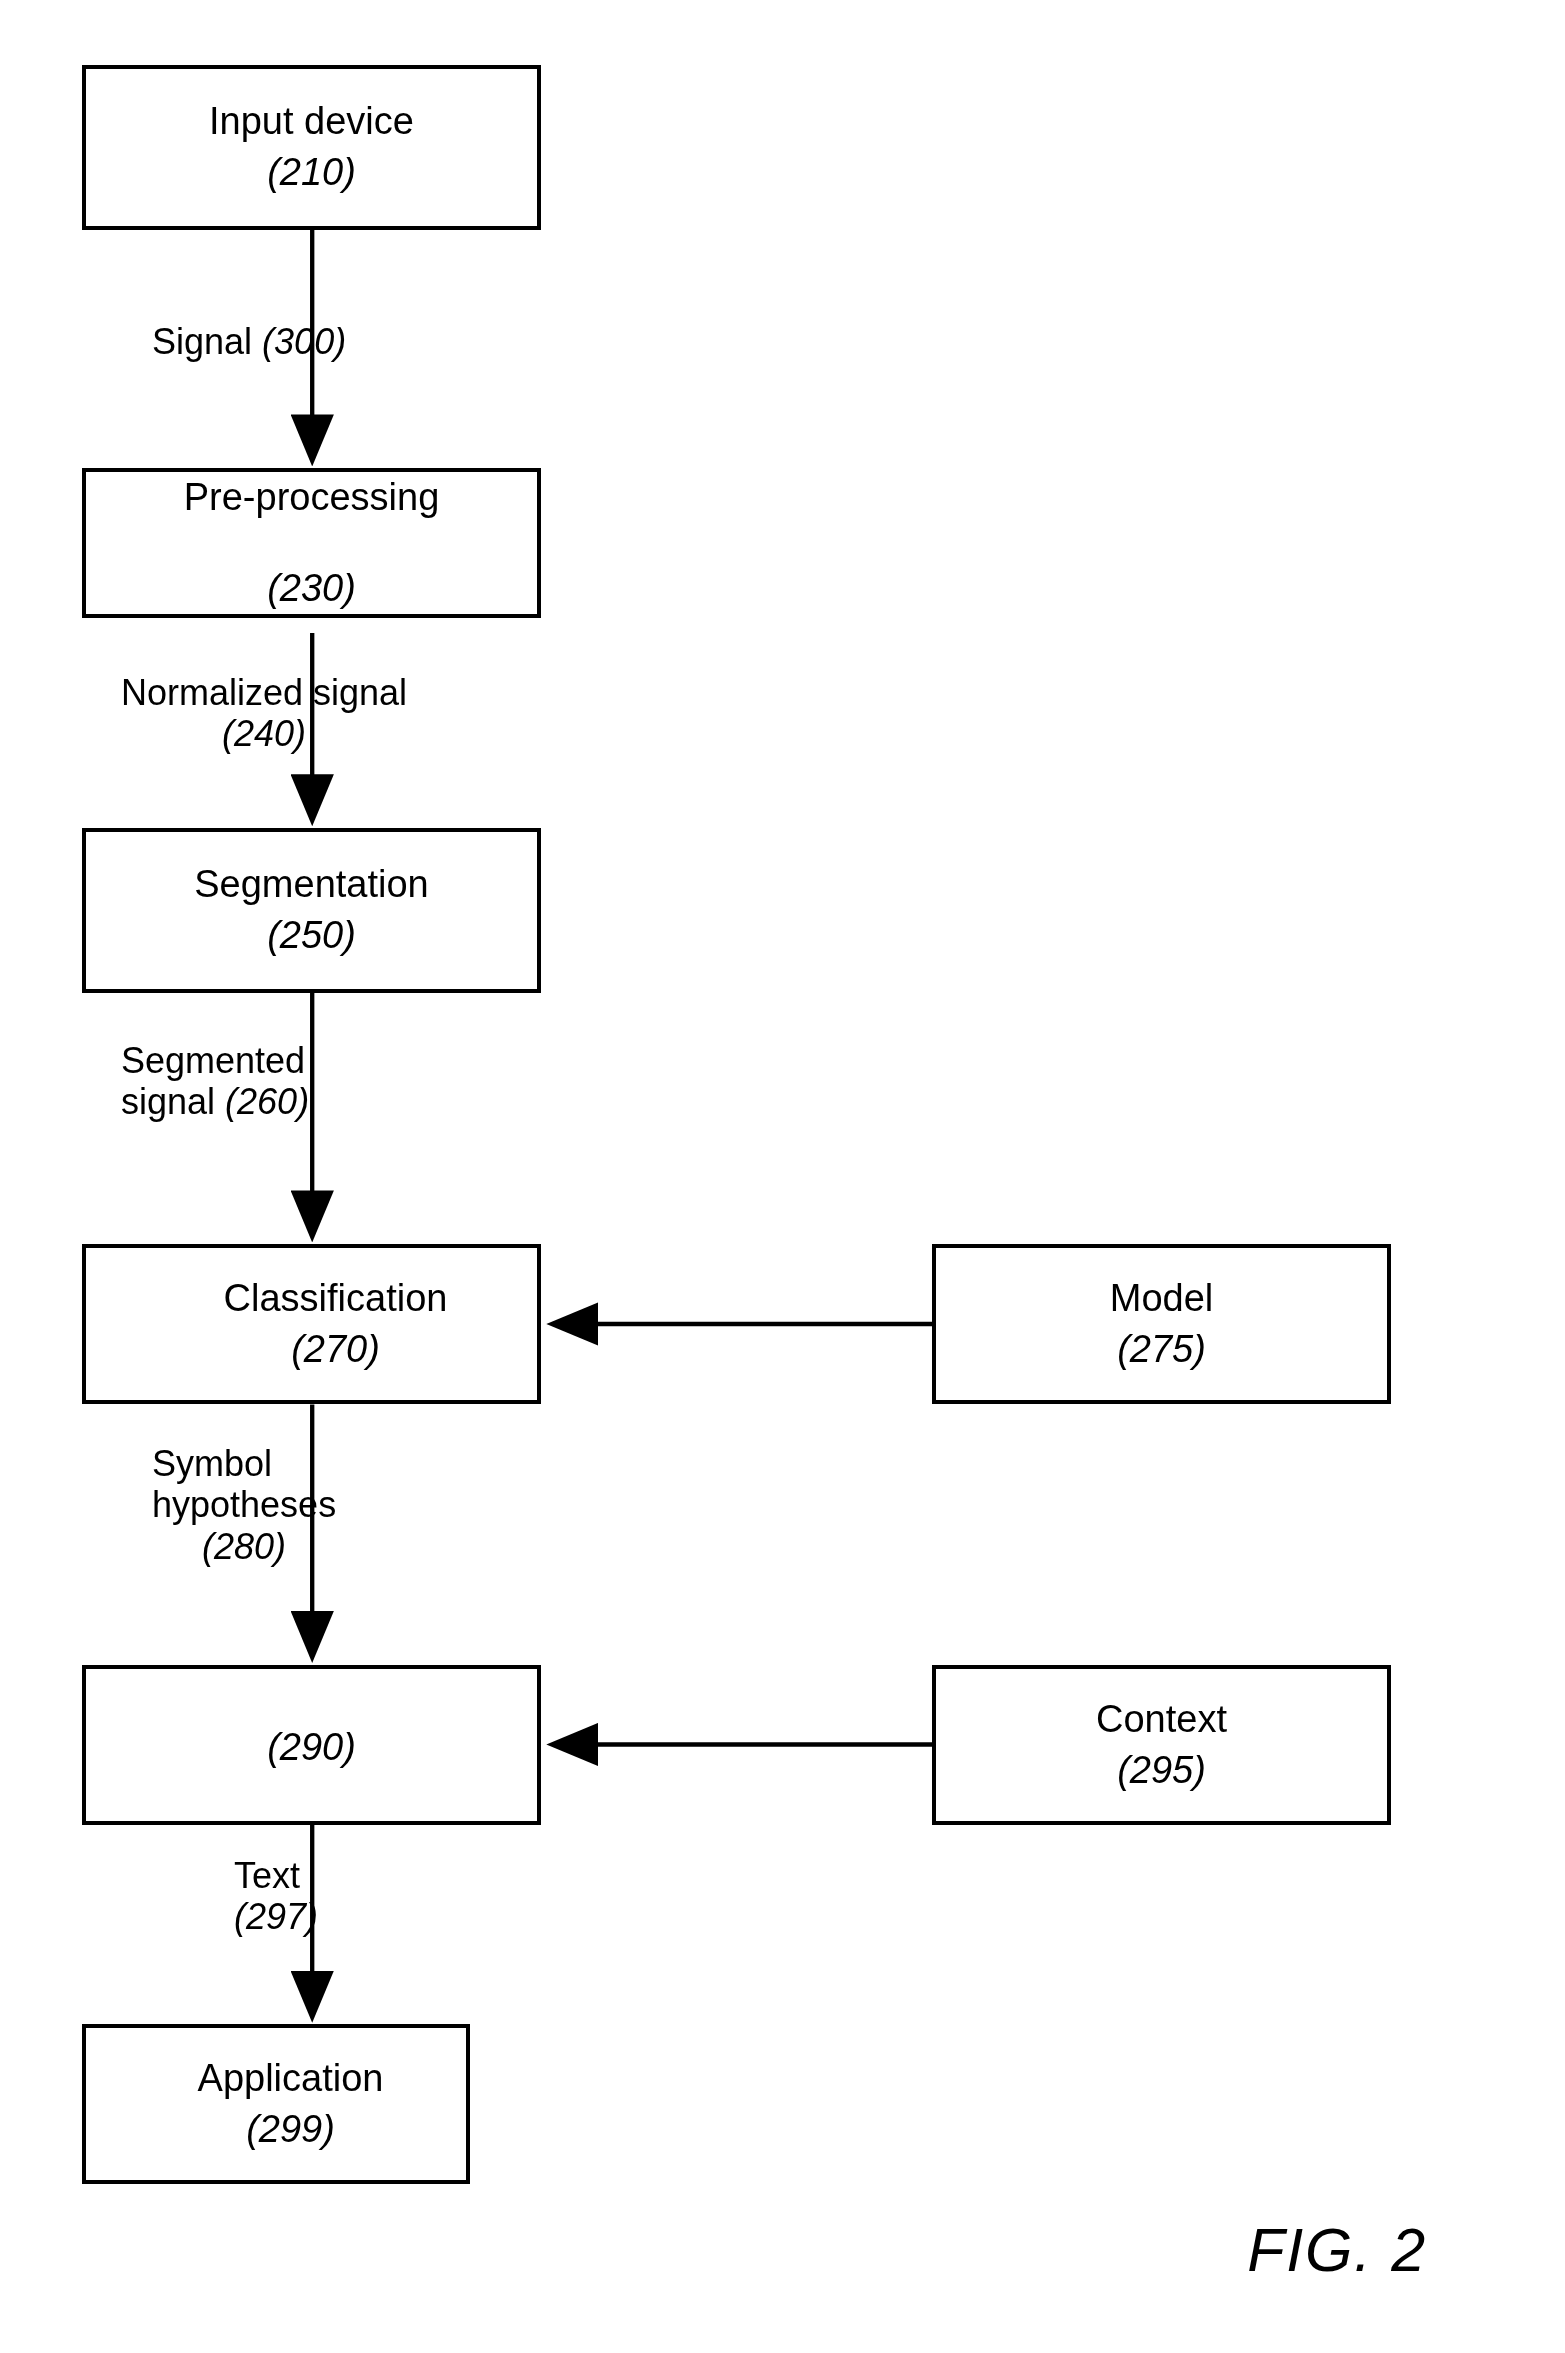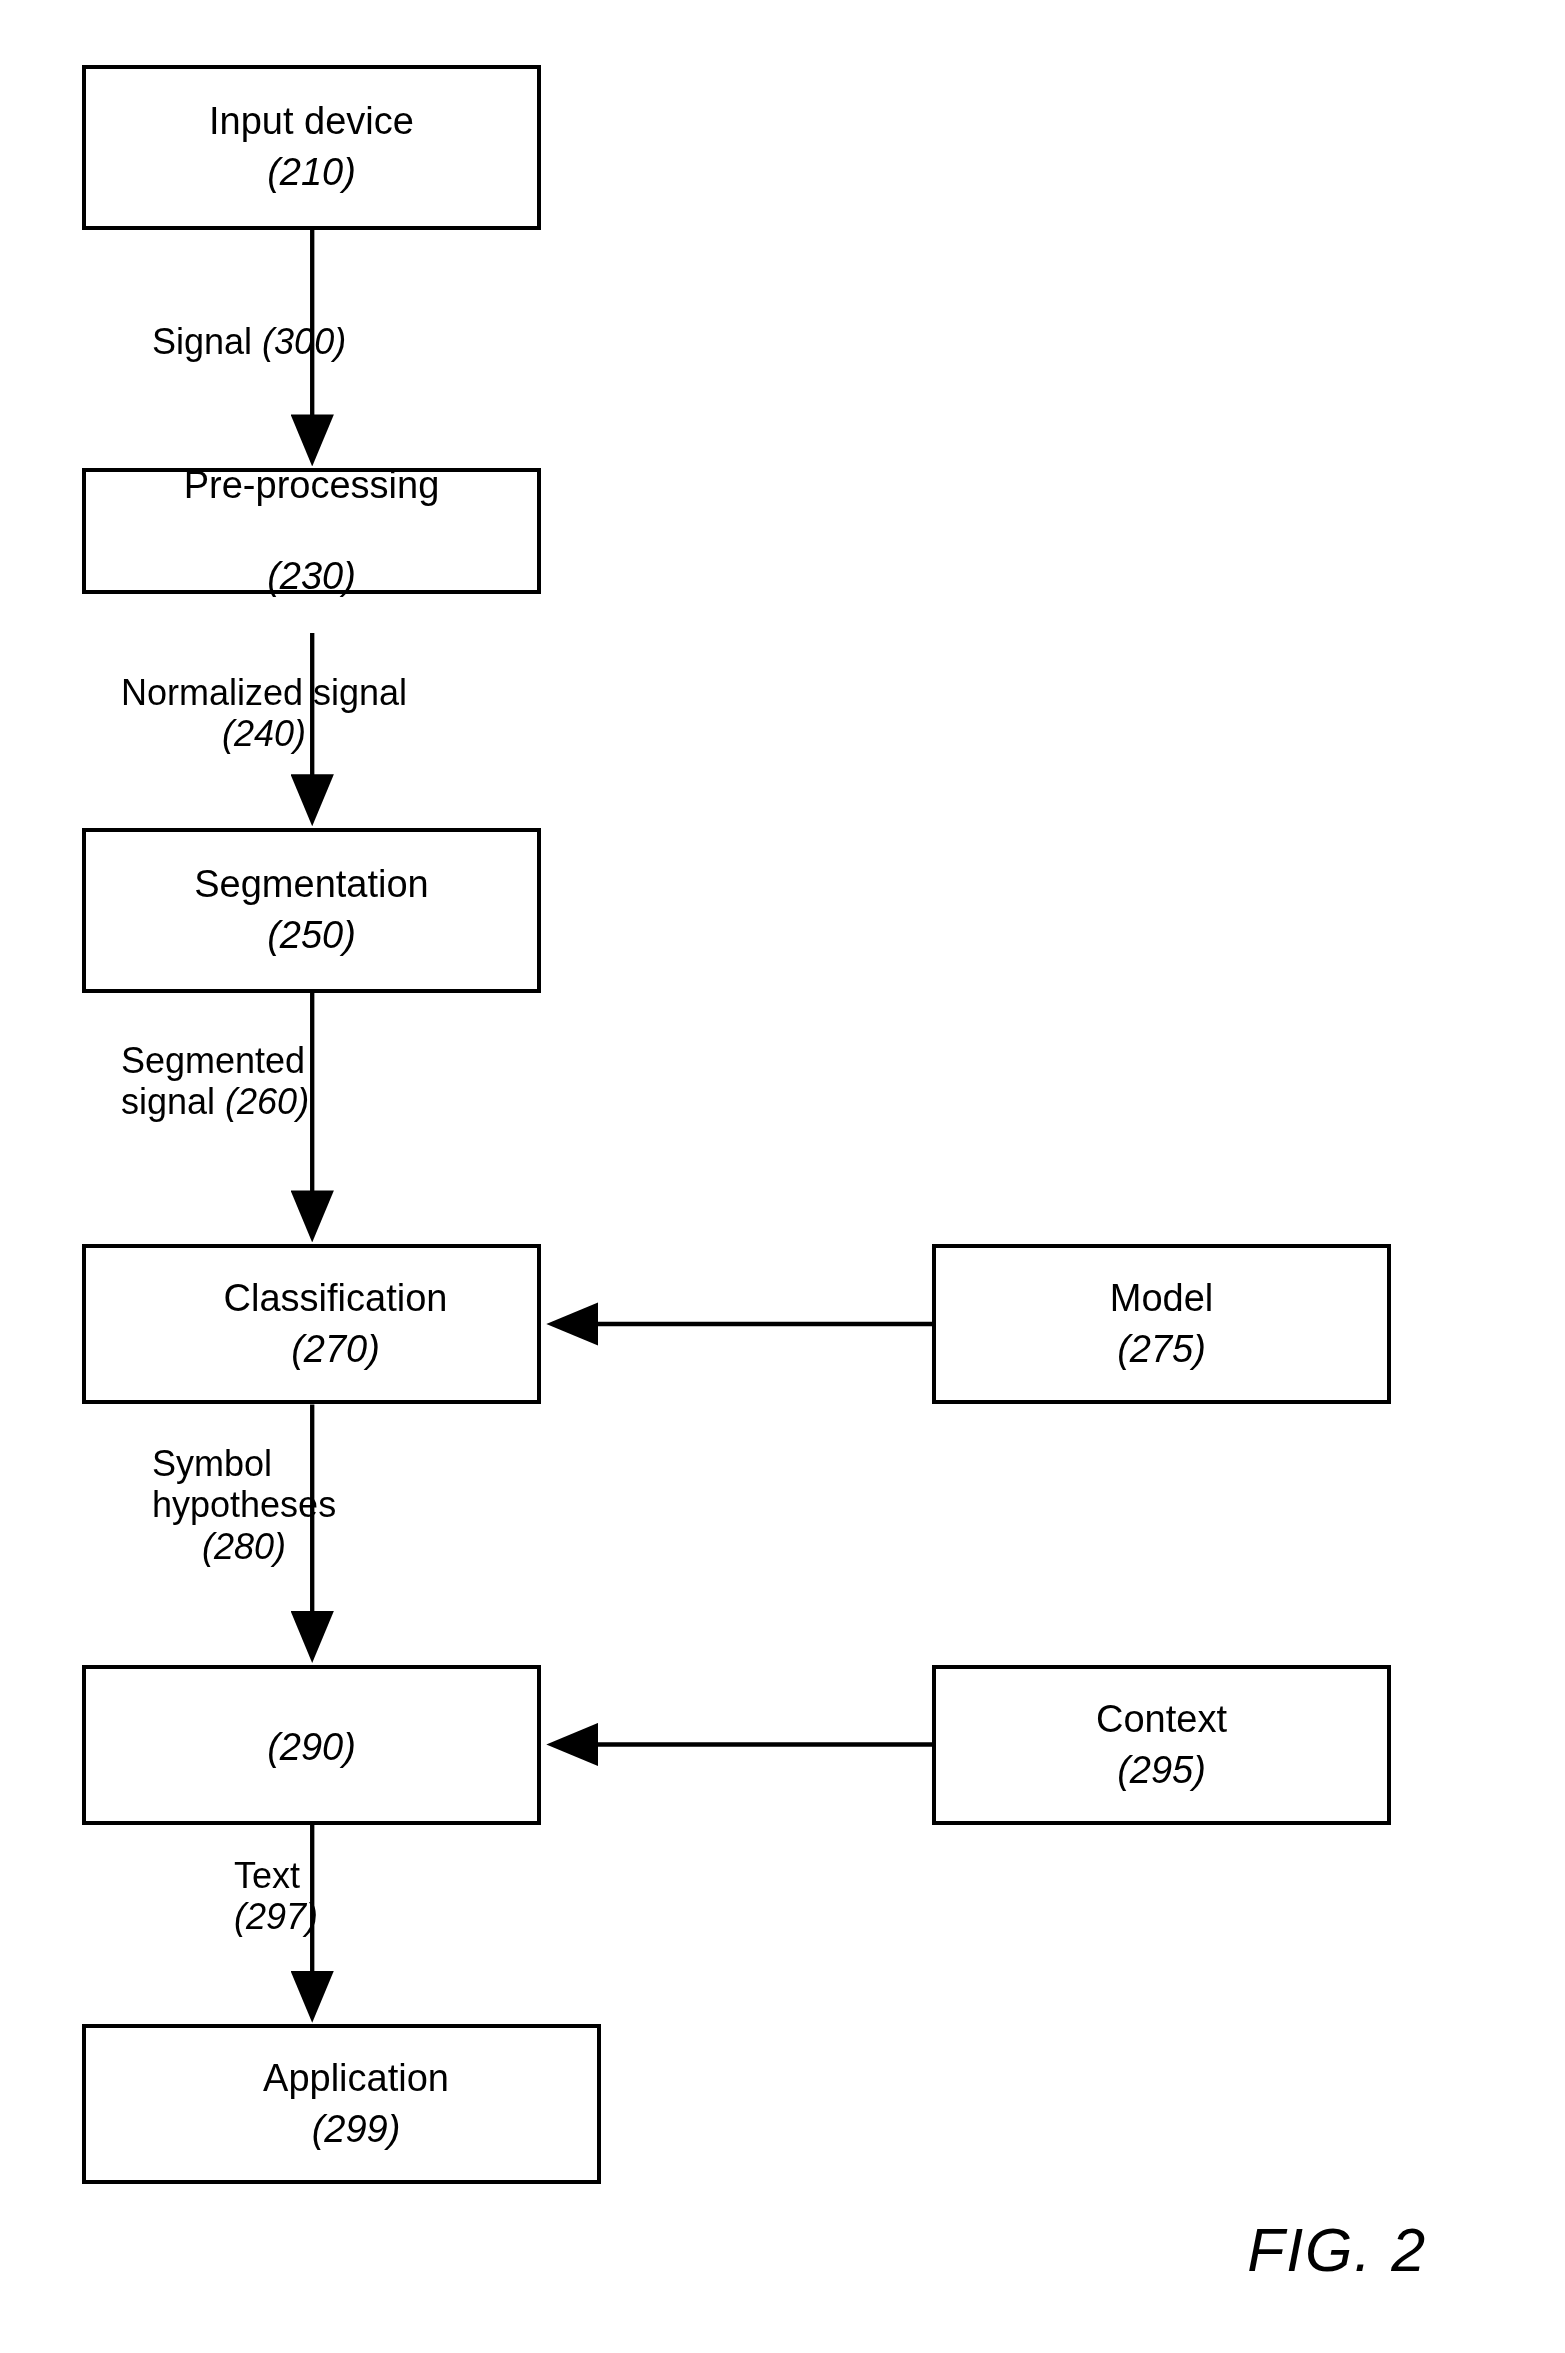--- a/index.html
+++ b/index.html
@@ -57,21 +57,21 @@
   }
 </style>
 </head>
 <body>
 
 <div class="box" style="left:82px; top:65px; width:459px; height:165px;">
   <span class="title">Input device</span>
   <span class="ref">(210)</span>
 </div>
 
-<div class="box" style="left:82px; top:468px; width:459px; height:126px;gap:40px;">
+<div class="box" style="left:82px; top:468px; width:459px; height:150px;gap:40px;">
   <span class="title">Pre-processing</span>
   <span class="ref">(230)</span>
 </div>
 
 <div class="box" style="left:82px; top:828px; width:459px; height:165px;">
   <span class="title">Segmentation</span>
   <span class="ref">(250)</span>
 </div>
 
 <div class="box" style="left:82px; top:1244px; width:459px; height:160px;padding-left:48px;">
@@ -86,21 +86,21 @@
 
 <div class="box" style="left:82px; top:1665px; width:459px; height:160px;">
   <span class="ref">(290)</span>
 </div>
 
 <div class="box" style="left:932px; top:1665px; width:459px; height:160px;">
   <span class="title">Context</span>
   <span class="ref">(295)</span>
 </div>
 
-<div class="box" style="left:82px; top:2024px; width:519px; height:160px;padding-left:29px;">
+<div class="box" style="left:82px; top:2024px; width:388px; height:160px;padding-left:29px;">
   <span class="title">Application</span>
   <span class="ref">(299)</span>
 </div>
 
 <div class="edge-label" style="left:152px; top:321px;">
   <span>Signal</span>
   <span class="ref">(300)</span>
 </div>
 
 <div class="edge-label" style="left:121px; top:672px;">

